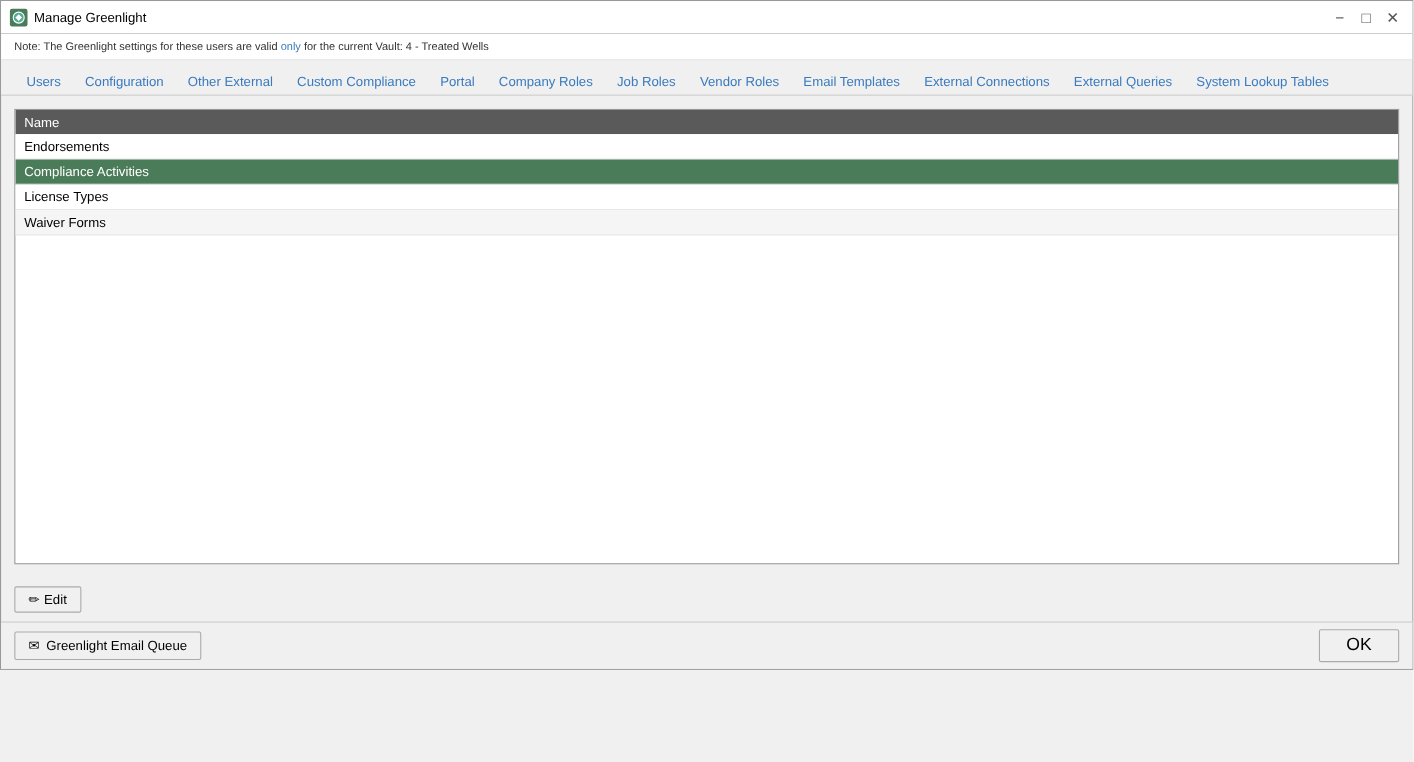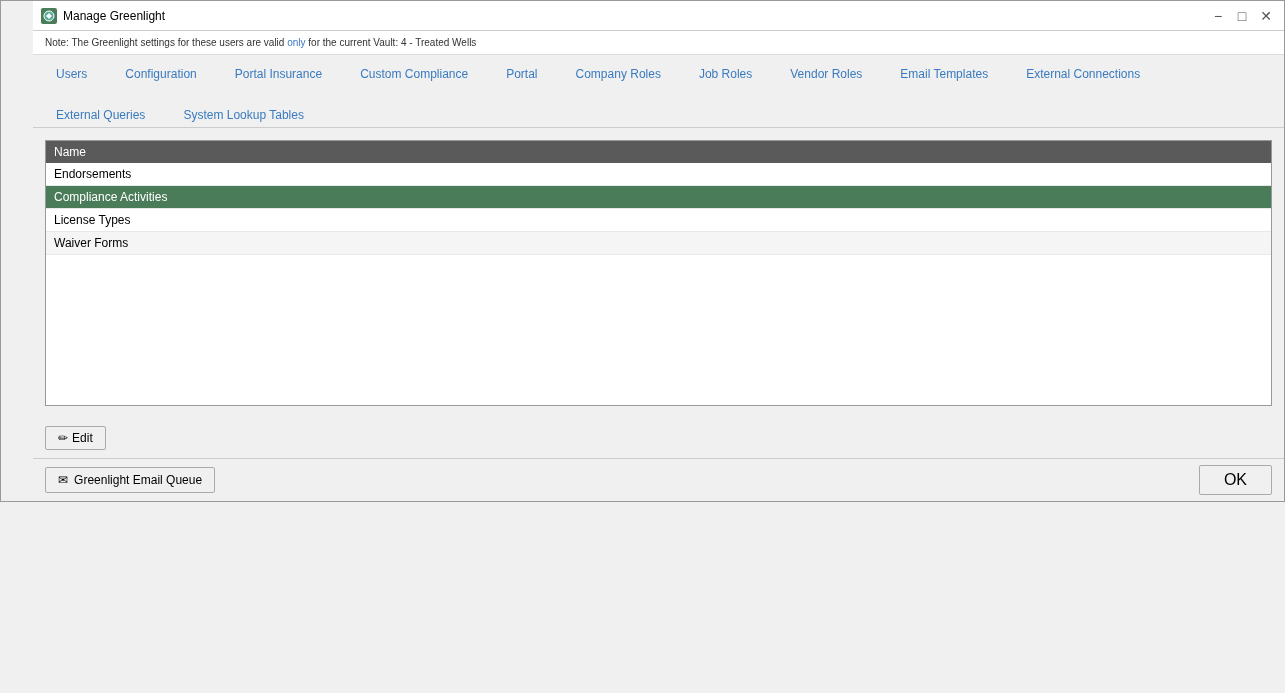--- a/index.html
+++ b/index.html
@@ -8,26 +8,25 @@
       font-size: 12px;
       background: #f0f0f0;
       width: 1285px;
       height: 693px;
       overflow: hidden;
     }
 
     
     .window {
       width: 1285px;
-      height: 502px;
+      height: 609px;
       background: #f0f0f0;
       border: 1px solid #999;
       display: flex;
       flex-direction: column;
-      padding-left: 32px;
     }
 
     .title-bar {
       background: #fff;
       border-bottom: 1px solid #ccc;
       height: 30px;
       display: flex;
       align-items: center;
       padding: 0 8px;
       flex-shrink: 0;
@@ -81,21 +80,21 @@
     .note-bar .highlight {
       color: #3a7abf;
     }
 
     
     .tab-bar {
       background: #f0f0f0;
       padding: 6px 12px 0 12px;
       display: flex;
       flex-wrap: wrap;
-      gap: 16px;
+      gap: 0;
       border-bottom: 1px solid #ccc;
       flex-shrink: 0;
     }
 
     .tab {
       padding: 5px 10px;
       font-size: 12px;
       color: #3a7abf;
       cursor: pointer;
       border: 1px solid transparent;
@@ -233,21 +232,21 @@
     </div>
   </div>
 
   <div class="note-bar">
     <span>Note:  The Greenlight settings for these users are valid </span><span class="highlight">only</span><span> for the current Vault: 4 - Treated Wells</span>
   </div>
 
   <div class="tab-bar">
     <div class="tab">Users</div>
     <div class="tab">Configuration</div>
-    <div class="tab">Portal Insurance</div>
+    <div class="tab">Other External</div>
     <div class="tab">Custom Compliance</div>
     <div class="tab">Portal</div>
     <div class="tab">Company Roles</div>
     <div class="tab">Job Roles</div>
     <div class="tab">Vendor Roles</div>
     <div class="tab">Email Templates</div>
     <div class="tab">External Connections</div>
     <div class="tab">External Queries</div>
     <div class="tab">System Lookup Tables</div>
   </div>

